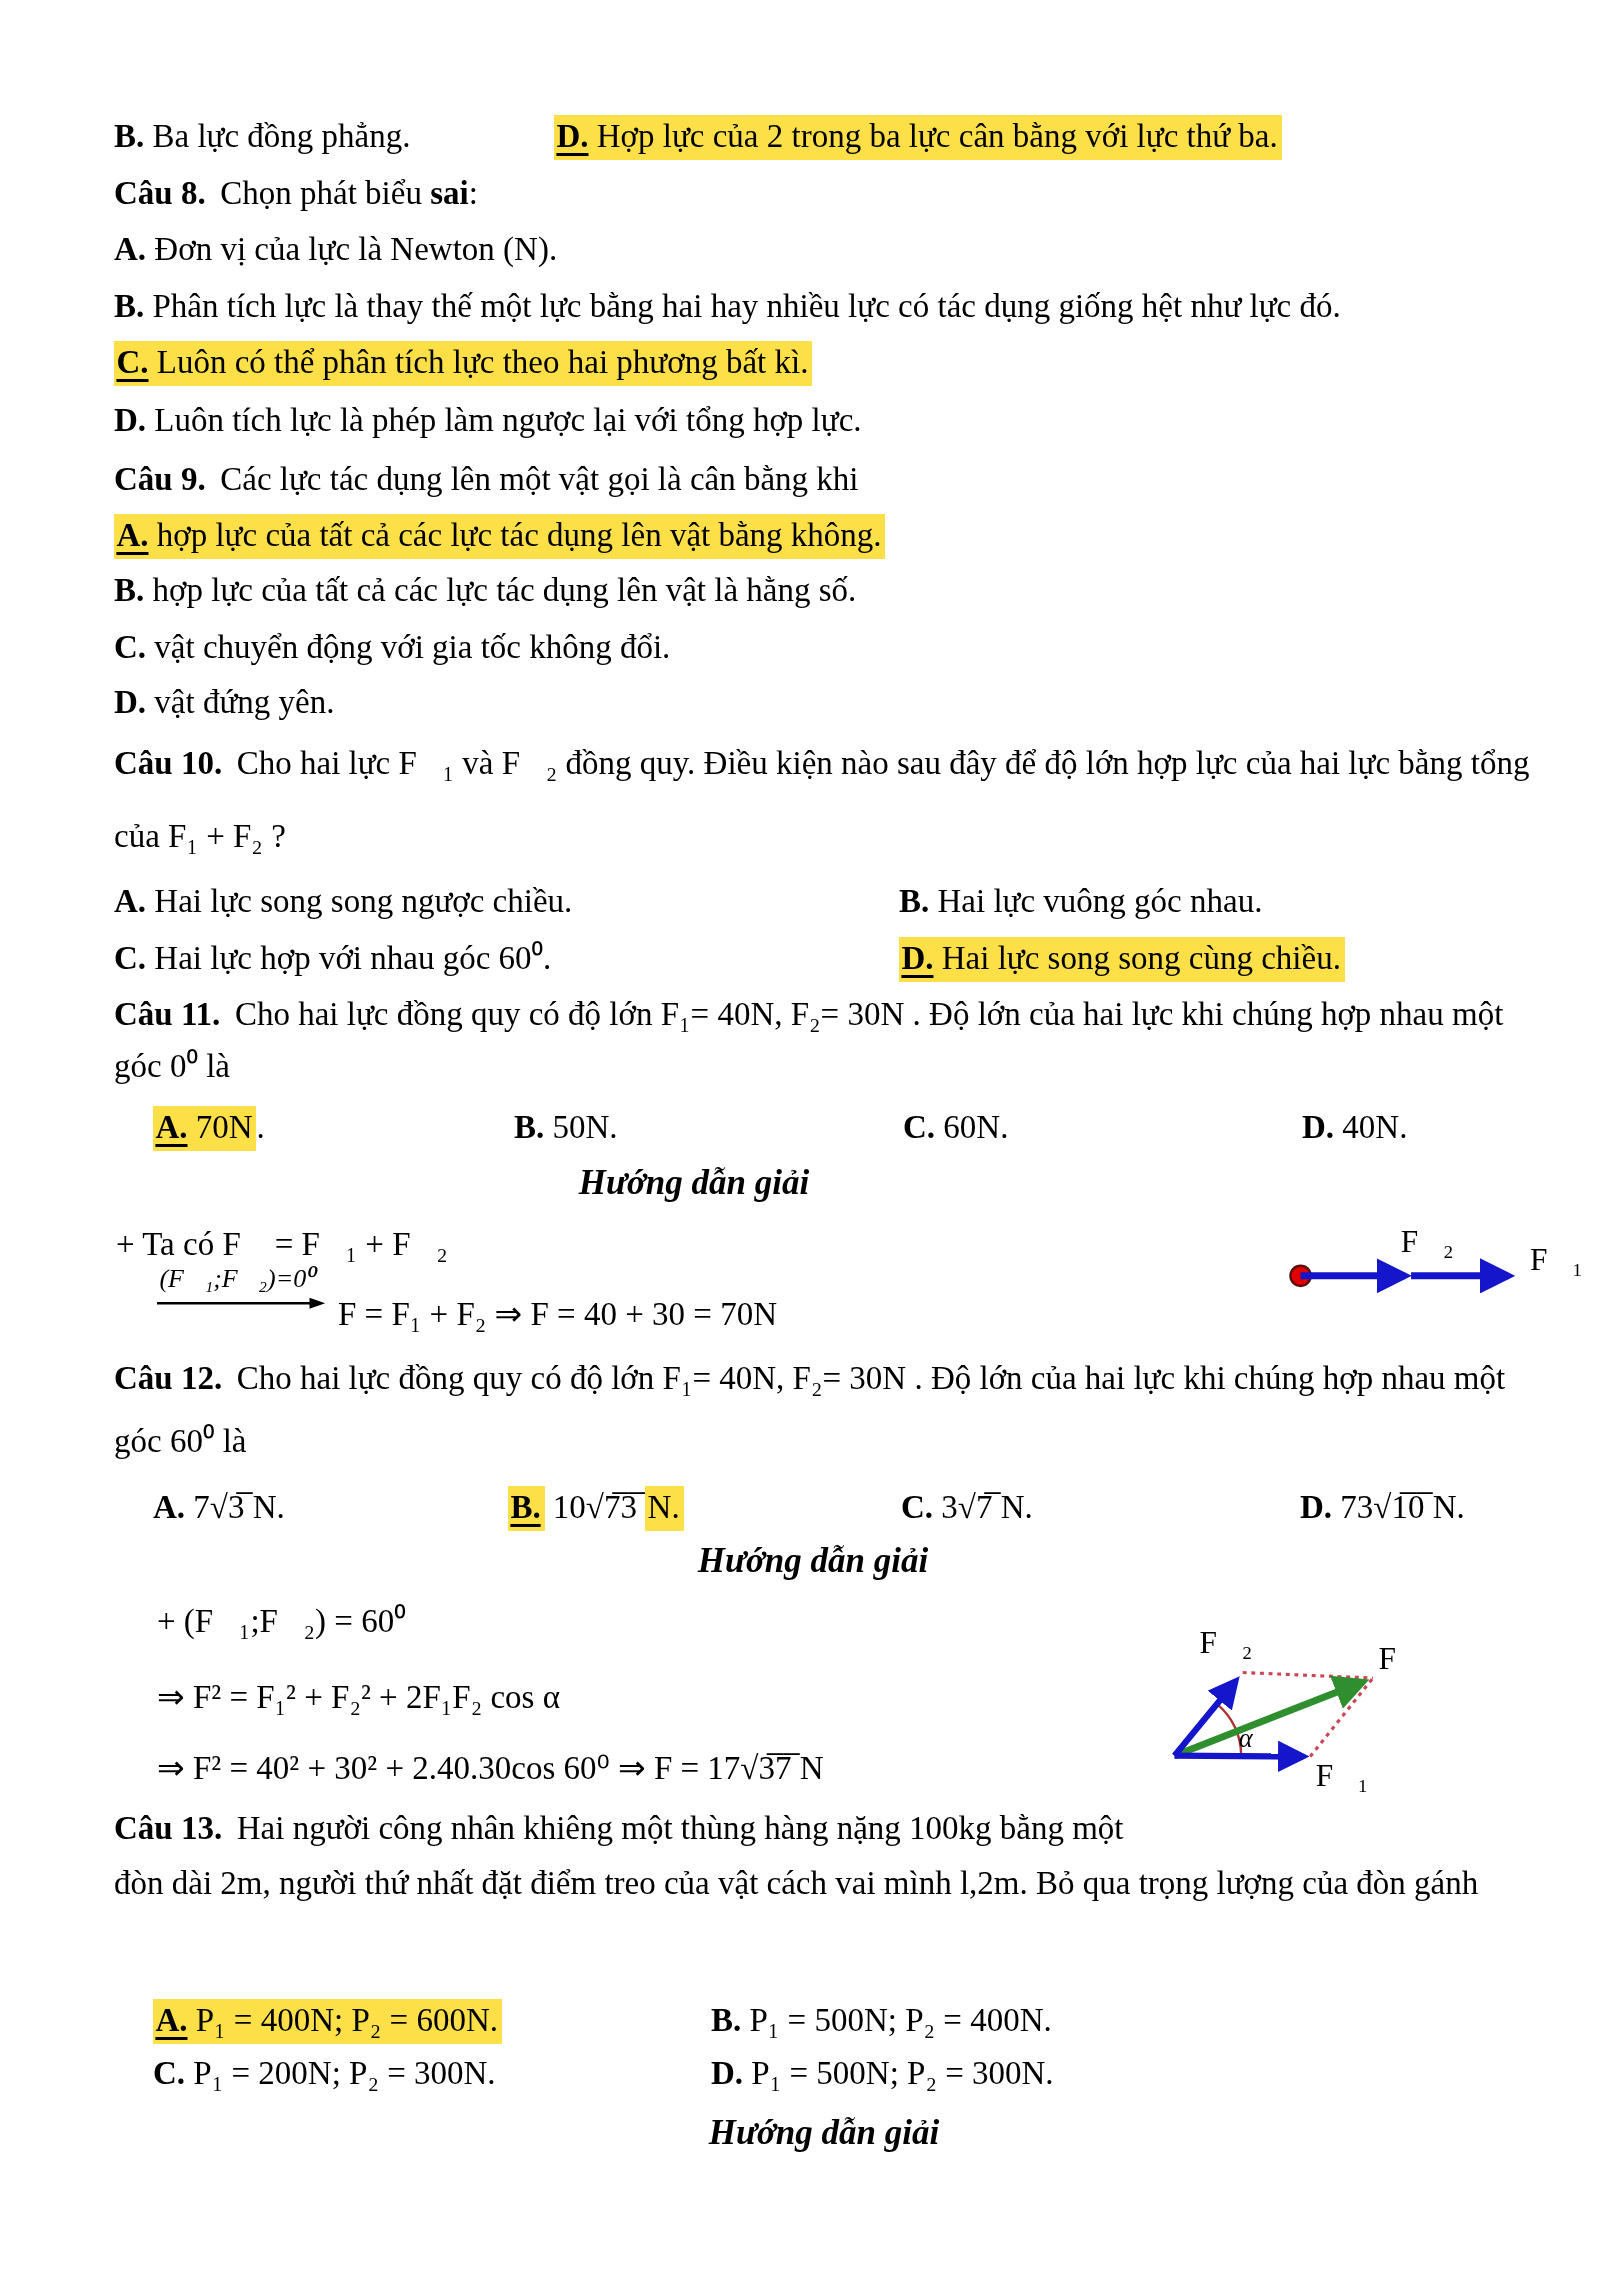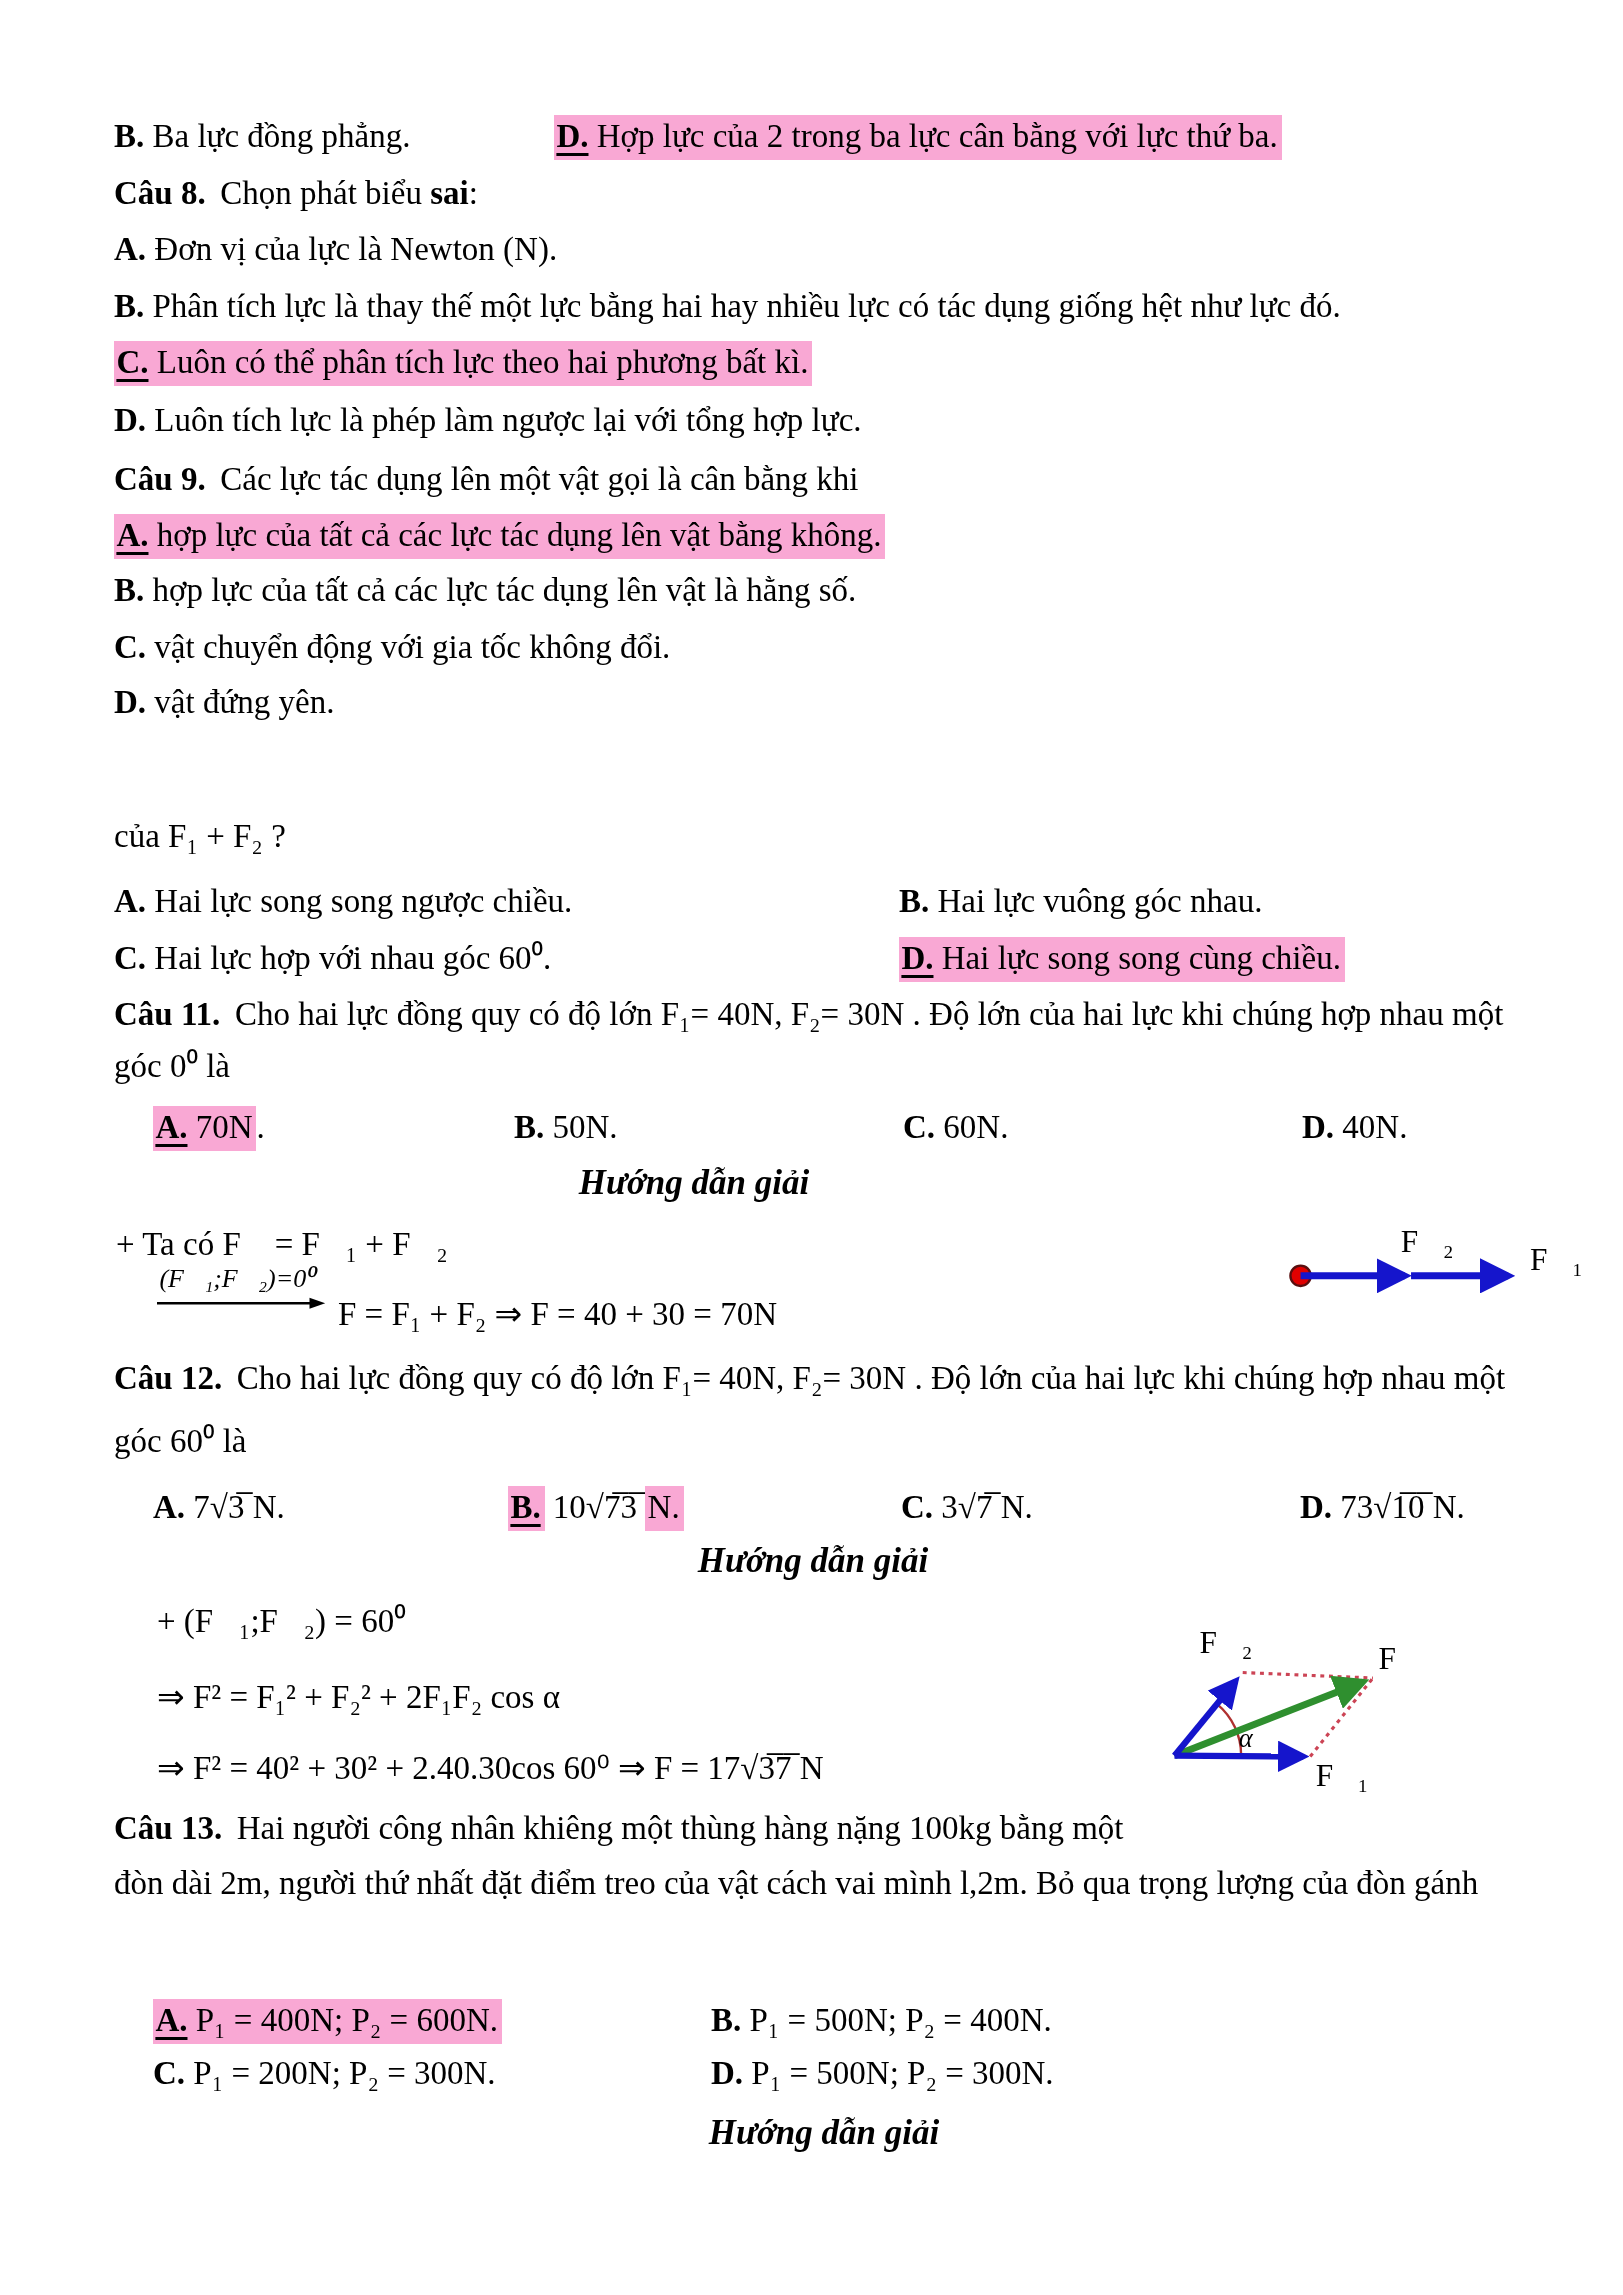--- a/index.html
+++ b/index.html
@@ -7,21 +7,21 @@
     position:relative;
     width:1623px;height:2295px;
     background:#ffffff;
     font-family:"Liberation Serif", serif;
     font-size:33px;color:#000;
     overflow:hidden;
   }
   .row{position:absolute;white-space:nowrap;line-height:1.25;}
   .b{font-weight:bold;}
   .qlabel{font-weight:bold;margin-right:6.3px;text-align:center;}
-  .hl{background:#f9a8d4;padding:3.1px 3.9px 5.5px 2.4px;margin-top:36px;}
+  .hl{background:#fde047;padding:3.1px 3.9px 5.5px 2.4px;margin-top:36px;}
   .ans{font-weight:bold;text-decoration:underline;text-decoration-thickness:3.1px;text-underline-offset:5.5px;}
   .heading{font-weight:bold;font-size:35px;}
   .smalllabel{font-size:26px;line-height:1;}
   .centered{transform:translateX(-50%);font-style:italic;}
   svg{overflow:visible;}
   svg text{font-family:"Liberation Serif", serif;fill:#000;}
 </style>
 </head>
 <body>
 
@@ -59,20 +59,23 @@
   <div class="row" style="left:114px;top:570px">
     <span class="b">B.</span><span> hợp lực của tất cả các lực tác dụng lên vật là hằng số.</span>
   </div>
   <div class="row" style="left:114px;top:627px">
     <span class="b">C.</span><span> vật chuyển động với gia tốc không đổi.</span>
   </div>
   <div class="row" style="left:114px;top:682px">
     <span class="b">D.</span><span> vật đứng yên.</span>
   </div>
 
+  <div class="row" style="left:114px;top:743px">
+    <span class="qlabel">Câu 10.</span><span> Cho hai lực </span><span>F⃗₁</span><span> và </span><span>F⃗₂</span><span> đồng quy. Điều kiện nào sau đây để độ lớn hợp lực của hai lực bằng tổng</span>
+  </div>
   <div class="row" style="left:114px;top:816px">
     <span>của </span><span>F₁ + F₂</span><span> ?</span>
   </div>
   <div class="row" style="left:114px;top:881px">
     <span class="b">A.</span><span> Hai lực song song ngược chiều.</span>
   </div>
   <div class="row" style="left:899px;top:881px">
     <span class="b">B.</span><span> Hai lực vuông góc nhau.</span>
   </div>
   <div class="row" style="left:114px;top:938px">

